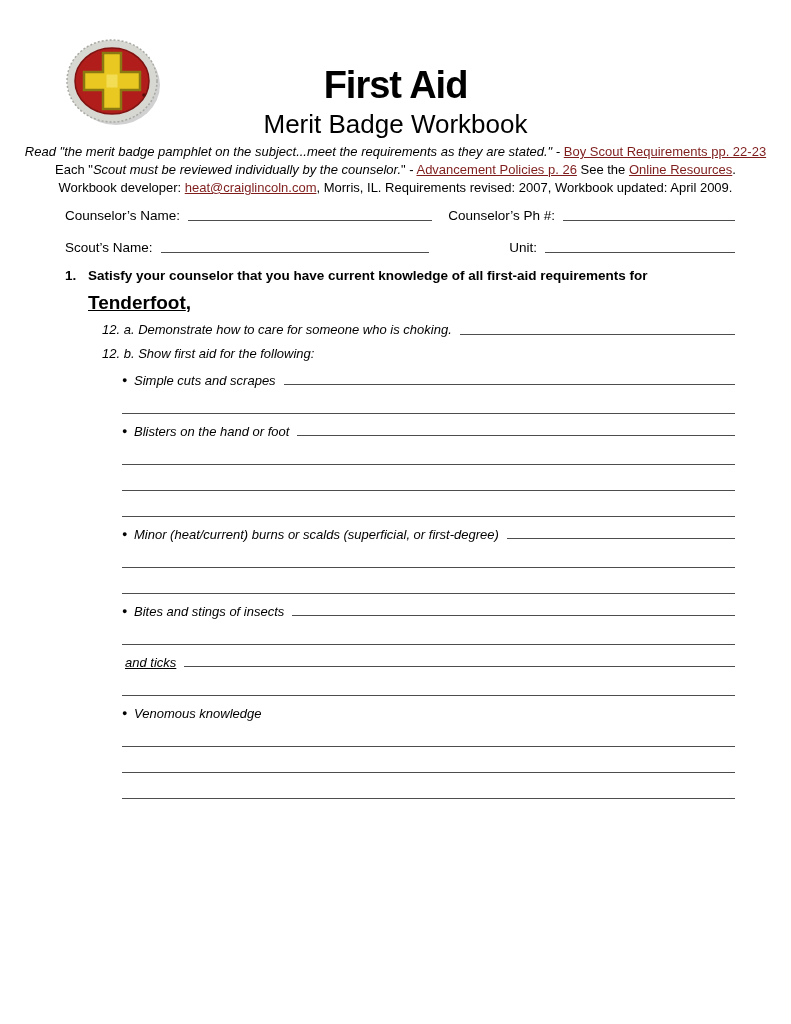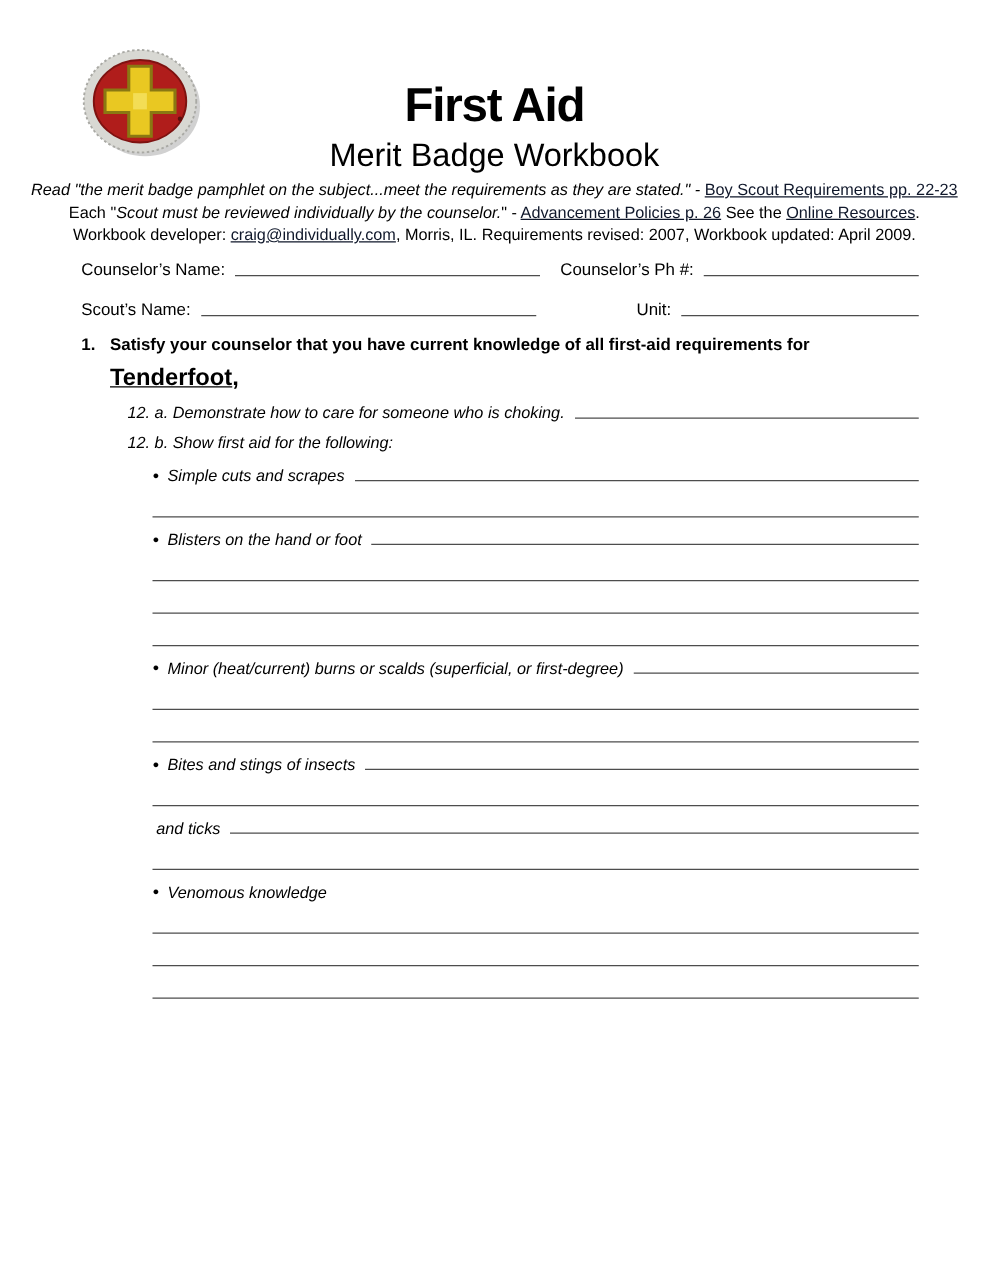--- a/index.html
+++ b/index.html
@@ -15,21 +15,21 @@
 
   
   .badge{position:absolute;left:64px;top:36px;width:100px;height:92px;}
 
   
   .header{text-align:center;padding-top:62px;}
   .title{font-size:38px;font-weight:bold;line-height:46px;letter-spacing:-1px;}
   .subtitle{font-size:26px;line-height:32px;}
   .intro{font-size:13px;line-height:18px;margin-top:3px;}
   .intro .it{font-style:italic;}
-  a.doclink{color:#0f172a;text-decoration:underline;cursor:pointer;font-style:normal;}
+  a.doclink{color:#7f1d1d;text-decoration:underline;cursor:pointer;font-style:normal;}
 
   
   .form-row{display:flex;align-items:flex-end;height:20px;font-size:13.5px;}
   .form-row.r1{margin-top:12px;}
   .form-row.r2{margin-top:6px;}
   .lbl{white-space:nowrap;}
   .fill{flex:1;border-bottom:1px solid #4d4d4d;margin-left:8px;margin-bottom:2px;}
   .fill.fixed1{flex:0 0 190px;}
   .fill.fixed2{flex:0 0 172px;}
   .gap-wide{margin-left:80px;}
@@ -43,21 +43,21 @@
 
   
   .sub{margin-left:37px;font-size:13px;font-style:italic;}
   .sub-a{display:flex;align-items:flex-end;height:17px;margin-top:9px;}
   .sub-b{margin-top:9px;line-height:16px;}
 
   
   .rrow{display:flex;align-items:flex-end;height:25px;font-size:13px;font-style:italic;}
   .rrow .bullet{width:12px;font-size:9px;font-style:normal;line-height:15px;}
   .ind{margin-left:57px;}
-  .ind2{margin-left:60px;}
+  .ind2{margin-left:60px;text-decoration:underline;}
   .blank{height:25px;margin-left:57px;border-bottom:1px solid #4d4d4d;}
   .rrow .fill{margin-bottom:3px;}
   .first-bullet{margin-top:1px;}
 </style>
 </head>
 <body>
 
 <div class="page">
 
   <div class="badge">
@@ -70,21 +70,21 @@
       <circle cx="80" cy="59" r="1.8" fill="#5d0f0e"></circle>
     </svg>
   </div>
 
   <div class="header">
     <div class="title">First Aid</div>
     <div class="subtitle">Merit Badge Workbook</div>
     <div class="intro">
       <div><span class="it">Read "the merit badge pamphlet on the subject...meet the requirements as they are stated." - </span><a class="doclink">Boy Scout Requirements pp. 22-23</a></div>
       <div><span>Each "</span><span class="it">Scout must be reviewed individually by the counselor.</span><span>" -  </span><a class="doclink">Advancement Policies p. 26</a><span>  See the </span><a class="doclink">Online Resources</a><span>.</span></div>
-      <div><span>Workbook developer: </span><a class="doclink">craig@individually.com</a><span>, Morris, IL.  Requirements revised: 2007, Workbook updated: April 2009.</span></div>
+      <div><span>Workbook developer: </span><a class="doclink">heat@craiglincoln.com</a><span>, Morris, IL.  Requirements revised: 2007, Workbook updated: April 2009.</span></div>
     </div>
   </div>
 
   <div class="content">
 
     <div class="form-row r2">
       <span class="lbl">Counselor’s Name:</span>
       <span class="fill"></span>
       <span class="lbl gap-narrow">Counselor’s Ph #:</span>
       <span class="fill fixed2"></span>

